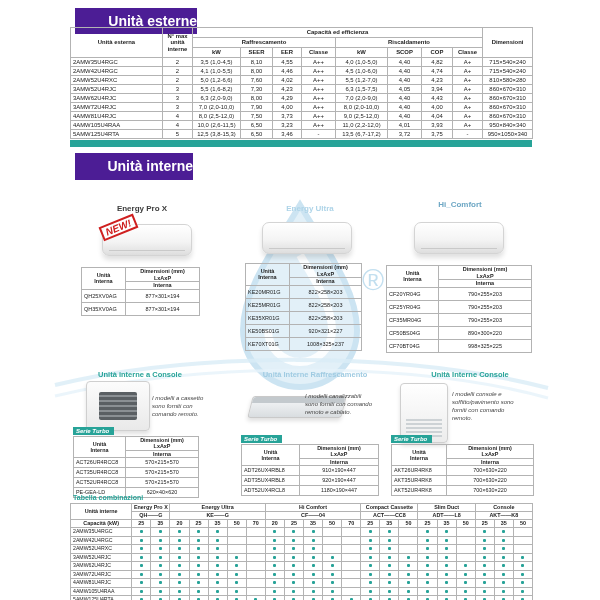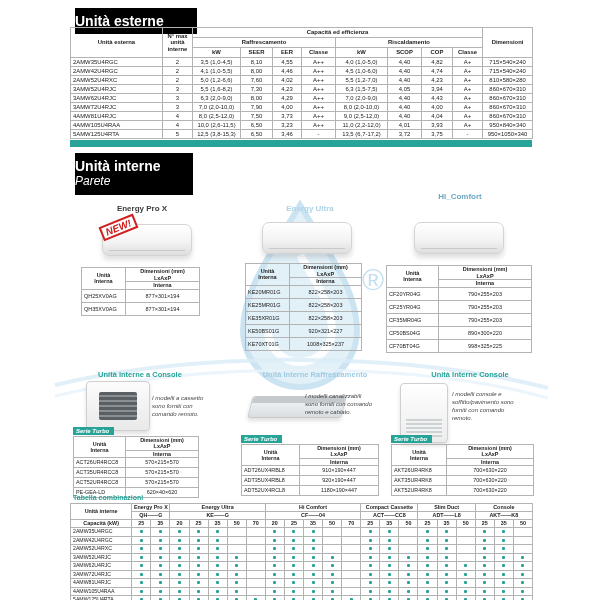--- a/index.html
+++ b/index.html
@@ -1,20 +1,20 @@
 <!DOCTYPE html>
 <html><head>
 <meta charset="utf-8">
 <style>
   html,body{margin:0;padding:0;background:#fff}
   .page{position:relative;width:600px;height:600px;background:#fff;overflow:hidden;
         font-family:"Liberation Sans",sans-serif;color:#222}
   .abs{position:absolute}
   
-  .teal-box{background:#000000;color:#fff;text-align:left;line-height:1.15}
+  .teal-box{background:#4c1d95;color:#fff;text-align:right;line-height:1.15}
   #outdoor-title{left:75px;top:8px;width:122px;padding:5px 0;font-size:14px;font-weight:bold}
   #indoor-title{left:75px;top:153px;width:118px;padding:5px 0 6px}
   #indoor-title .t1{font-size:14px;font-weight:bold;display:block}
   #indoor-title .t2{font-size:12px;font-style:italic;display:block;margin-top:1px}
   
   table{border-collapse:collapse;table-layout:fixed;background:transparent}
   td,th{border:1px solid #b3b3b3;padding:0;text-align:center;font-weight:normal;
         overflow:hidden;white-space:nowrap}
   th{font-weight:bold;white-space:pre-line}
   
@@ -250,26 +250,25 @@
             <td>3,75</td>
             <td>-</td>
             <td>950×1050×340</td>
           </tr>
         </tbody>
     </table>
     <div id="teal-bar" class="abs"></div>
 
     <div id="indoor-title" class="abs teal-box">
       <span class="t1">Unità interne</span>
-      <span class="t2">Parete</span>
     </div>
 
     <div class="prod-title c-prox abs" style="left:82px;top:204px">Energy Pro X</div>
     <div class="prod-title c-ultra abs" style="left:250px;top:204px">Energy Ultra</div>
-    <div class="prod-title c-hicomf abs" style="left:400px;top:192px">Hi_Comfort</div>
+    <div class="prod-title c-hicomf abs" style="left:400px;top:200px">Hi_Comfort</div>
 
     <div class="wall-unit" style="left:102px;top:224px"></div>
     <div class="wall-unit" style="left:262px;top:222px"></div>
     <div class="wall-unit" style="left:414px;top:222px"></div>
     <div class="new-badge" style="left:100px;top:220px">NEW!</div>
 
     <table id="wall-table-0" class="abs dim-table">
       <colgroup>
           <col style="width:44px">
           <col style="width:74px">

